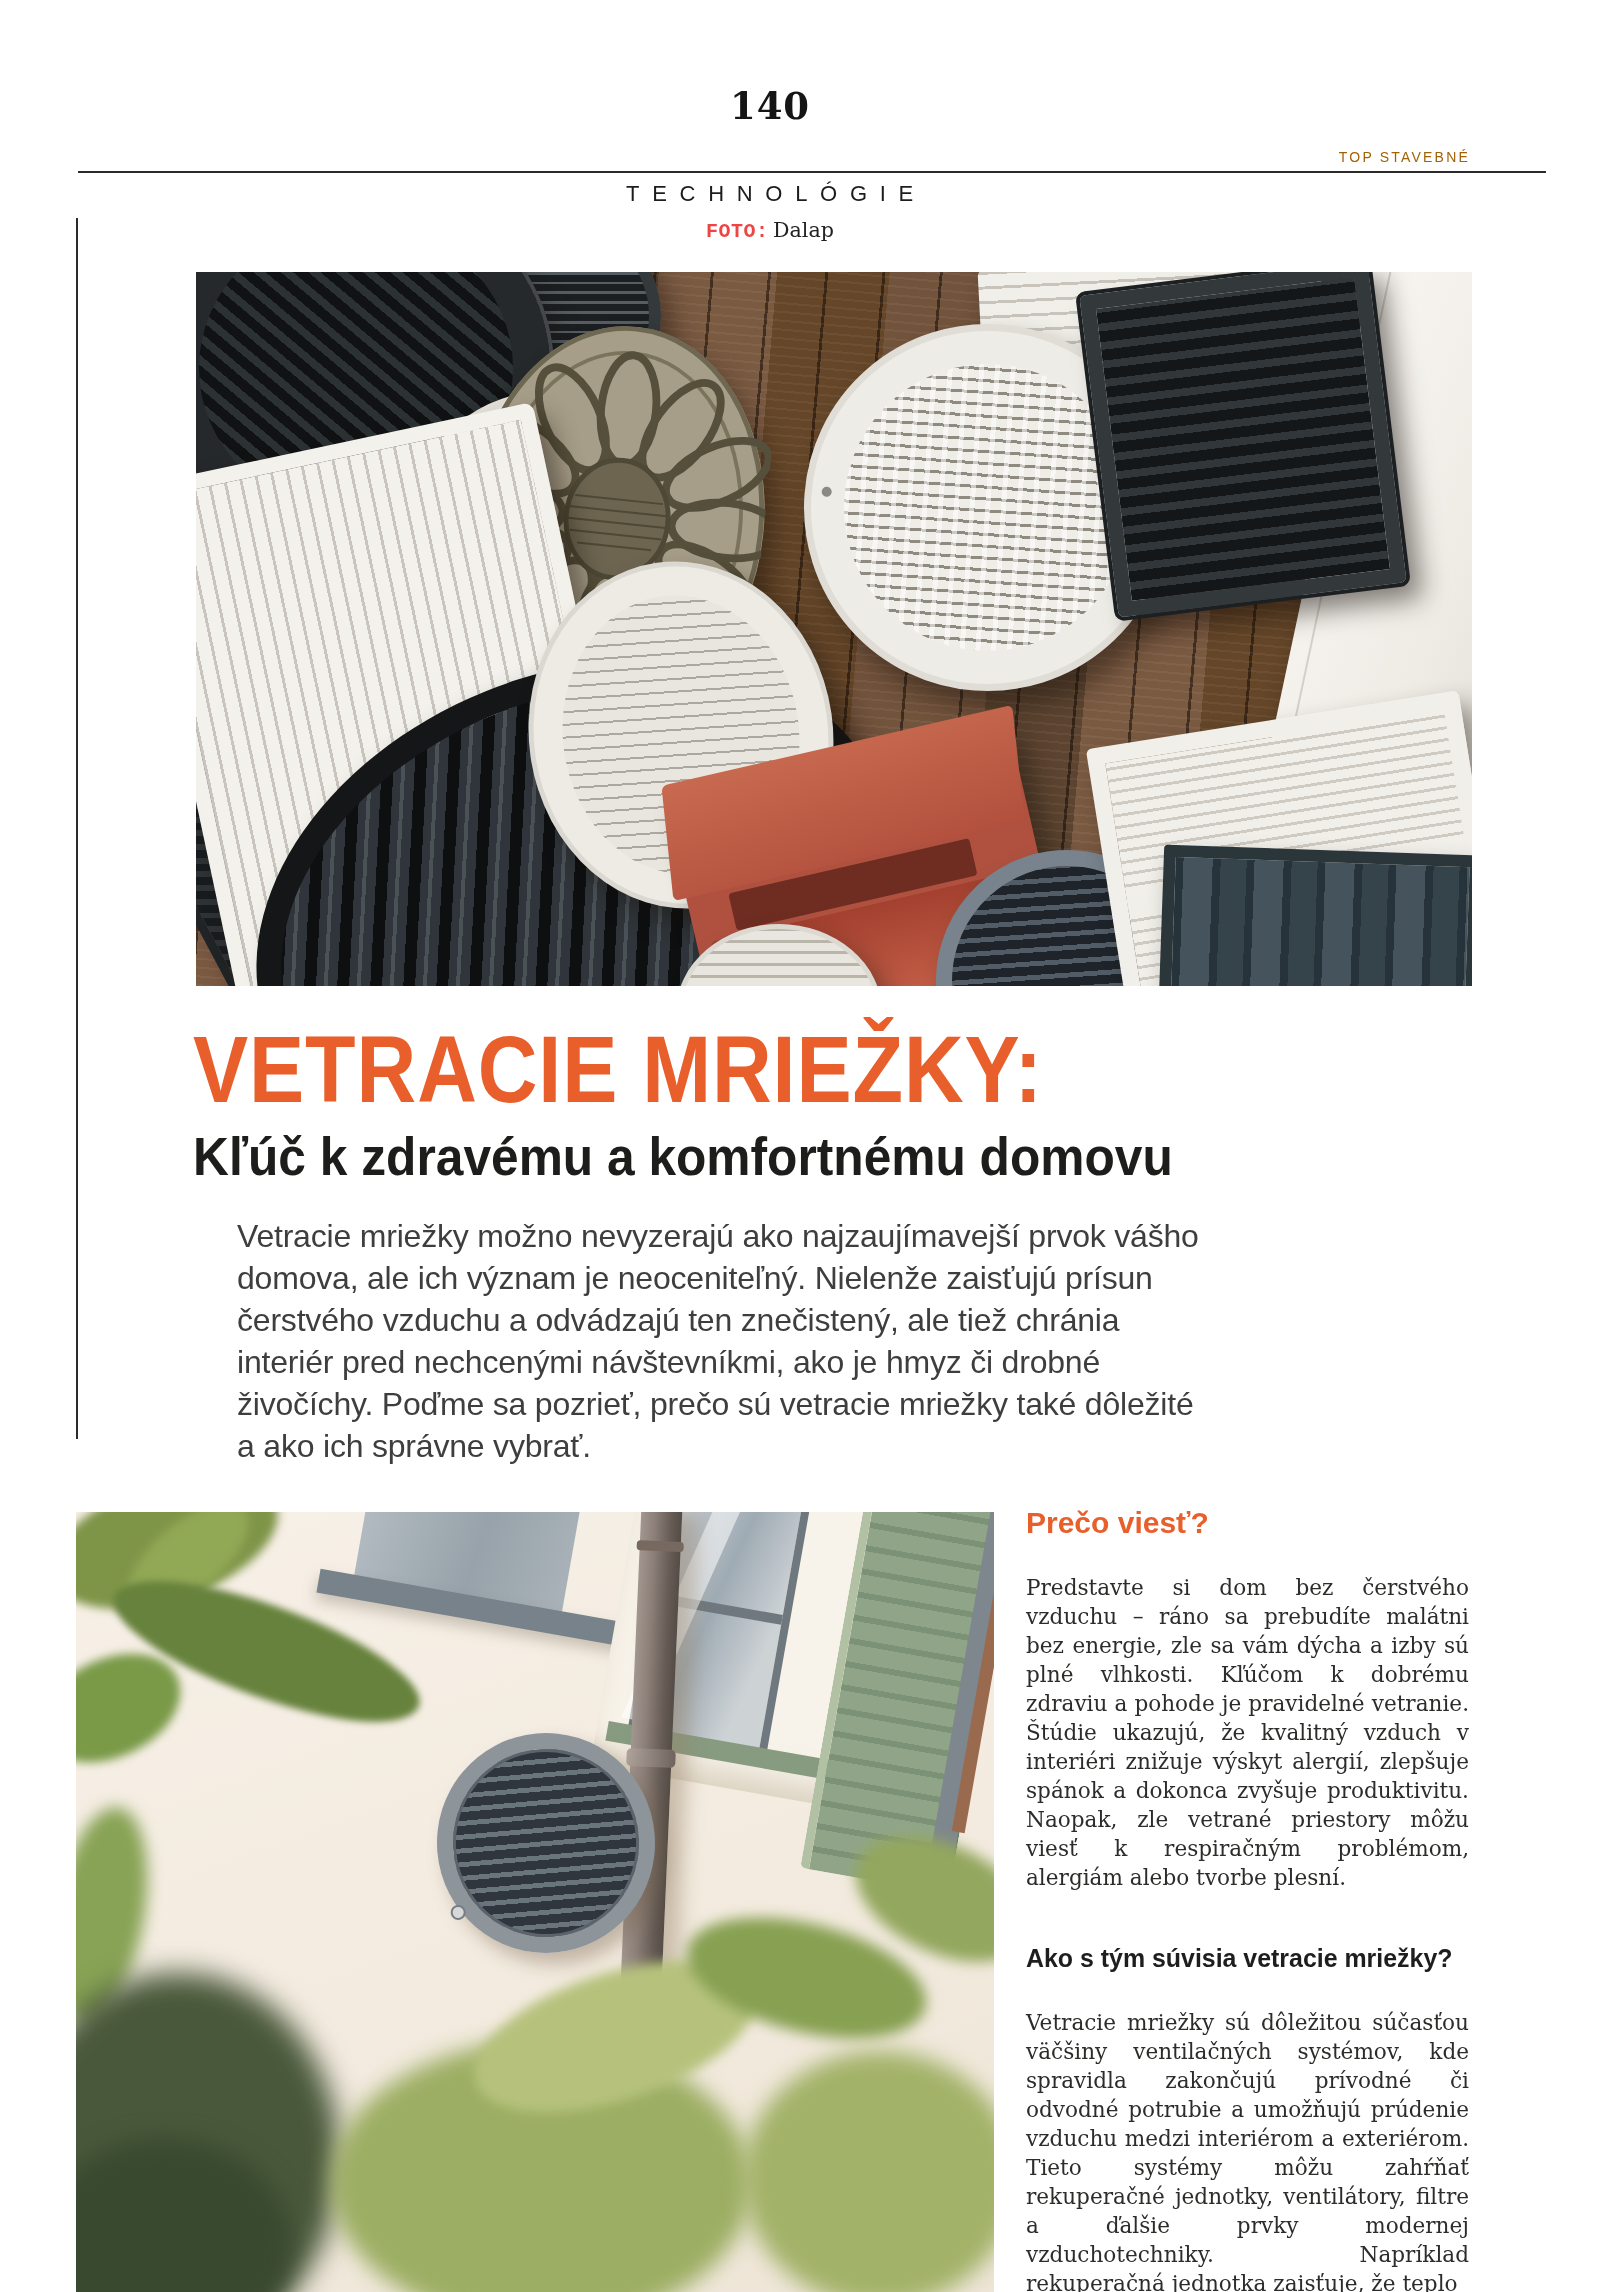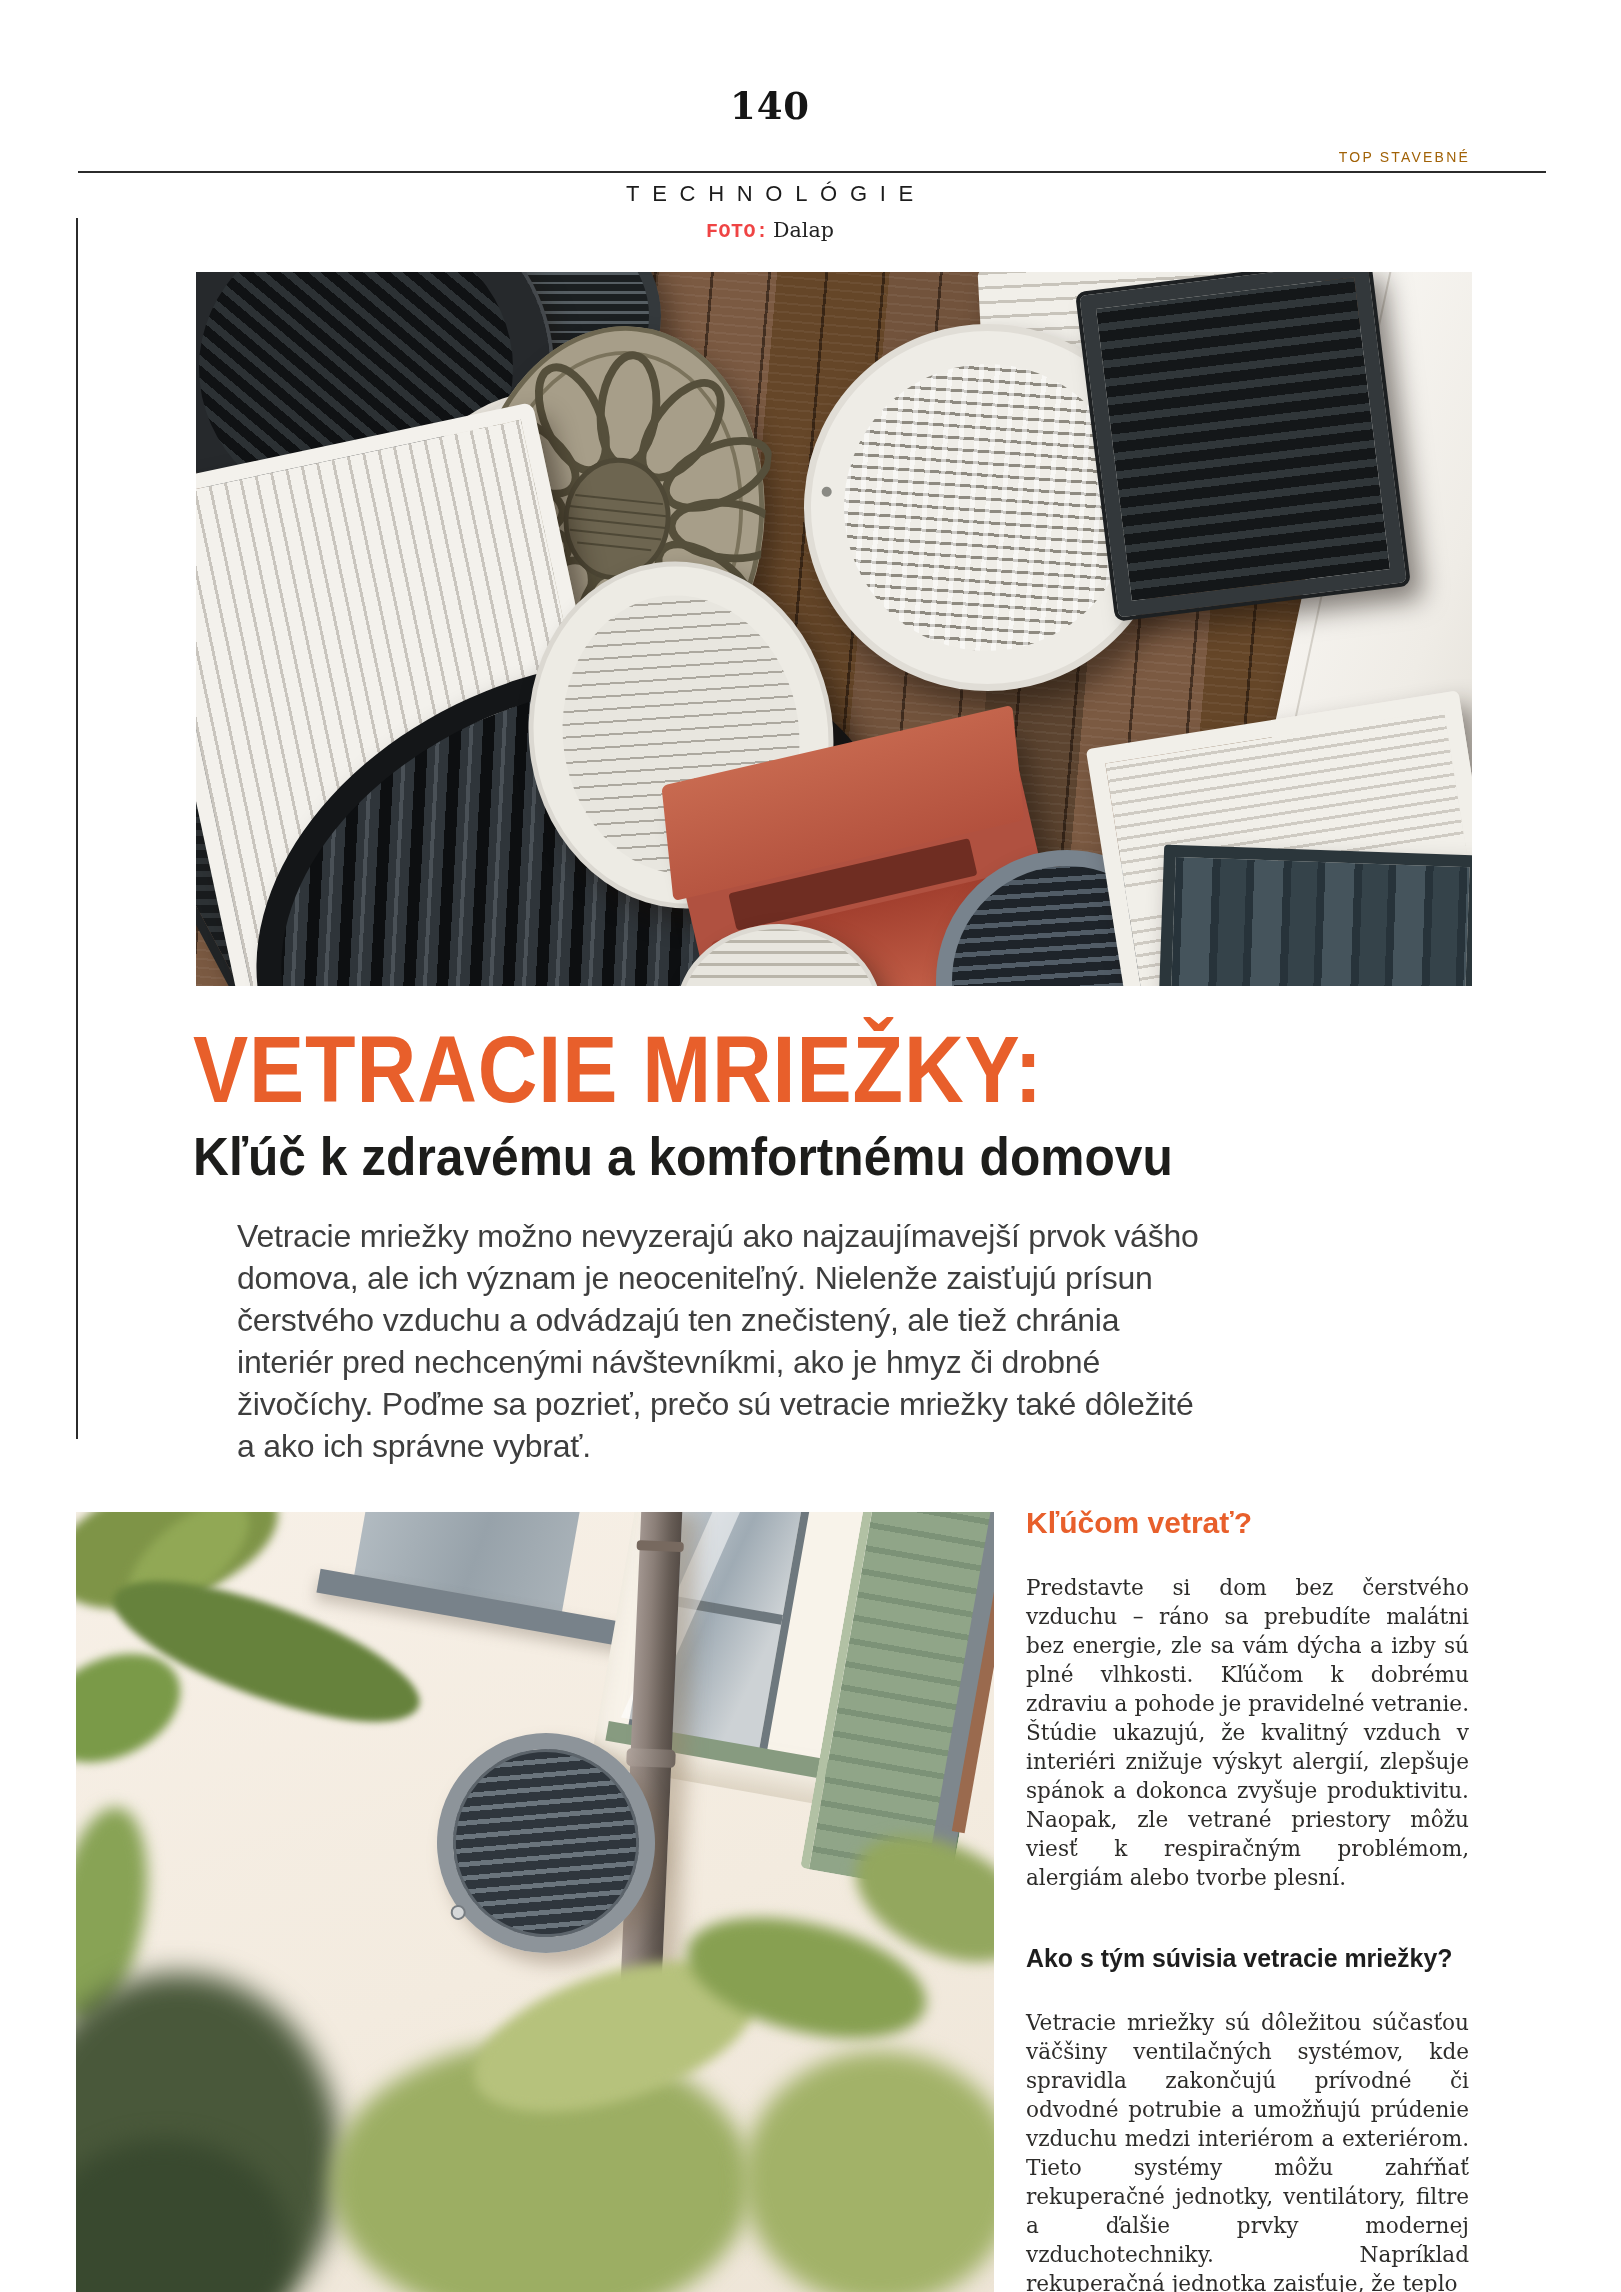--- a/index.html
+++ b/index.html
@@ -246,21 +246,21 @@
     <div class="leaf" style="left:-59px;top:461px;width:323px;height:372px;background:#49583a;filter:blur(13.7px);"></div>
     <div class="leaf" style="left:-39px;top:627px;width:255px;height:216px;background:#39492f;filter:blur(11.8px);"></div>
     <div class="leaf" style="left:255px;top:529px;width:421px;height:284px;background:#9cae63;filter:blur(10.8px);"></div>
     <div class="leaf" style="left:392px;top:461px;width:294px;height:127px;transform:rotate(-18deg);background:#b6c27c;filter:blur(5.9px);"></div>
     <div class="leaf" style="left:608px;top:412px;width:245px;height:108px;transform:rotate(14deg);background:#87a051;filter:blur(6.9px);"></div>
     <div class="leaf" style="left:667px;top:539px;width:274px;height:255px;background:#a2b268;filter:blur(10.8px);"></div>
     <div class="leaf" style="left:774px;top:333px;width:186px;height:108px;transform:rotate(25deg);background:#93a75e;filter:blur(6.9px);"></div>
   </div>
 
   <div class="abs col-right">
-    <h3>Kľúčom vetrať?</h3>
+    <h3>Prečo viesť?</h3>
     <div class="sp1"></div>
     <p>Predstavte si dom bez čerstvého vzduchu – ráno sa prebudíte malátni bez energie, zle sa vám dýcha a izby sú plné vlhkosti. Kľúčom k dobrému zdraviu a pohode je pravidelné vetranie. Štúdie ukazujú, že kvalitný vzduch v interiéri znižuje výskyt alergií, zlepšuje spánok a dokonca zvyšuje produktivitu. Naopak, zle vetrané priestory môžu viesť k respiračným problémom, alergiám alebo tvorbe plesní.</p>
     <div class="sp2"></div>
     <h4>Ako s tým súvisia vetracie mriežky?</h4>
     <div class="sp3"></div>
     <p>Vetracie mriežky sú dôležitou súčasťou väčšiny ventilačných systémov, kde spravidla zakončujú prívodné či odvodné potrubie a umožňujú prúdenie vzduchu medzi interiérom a exteriérom. Tieto systémy môžu zahŕňať rekuperačné jednotky, ventilátory, filtre a ďalšie prvky modernej vzduchotechniky. Napríklad rekuperačná jednotka zaisťuje, že teplo</p>
   </div>
 
 </div>
 

